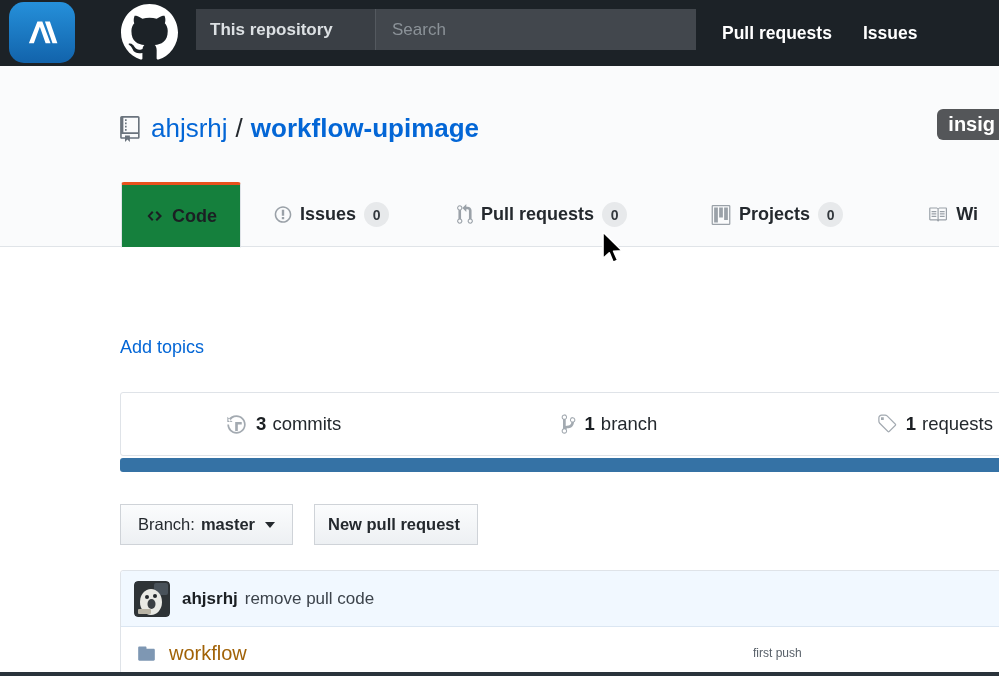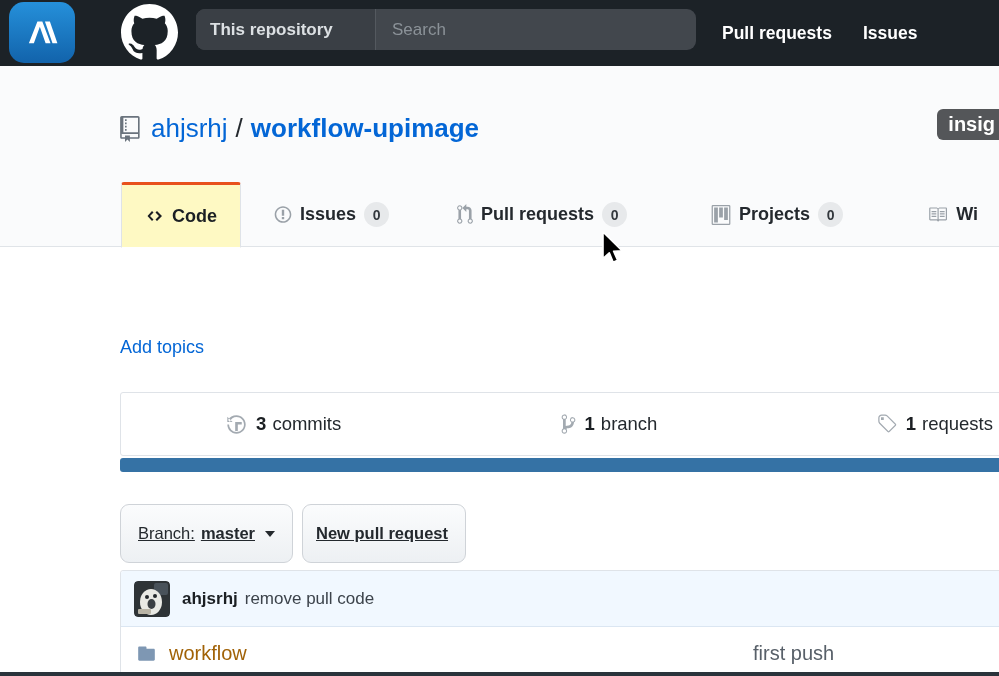--- a/index.html
+++ b/index.html
@@ -9,21 +9,21 @@
     background:#fff; position:relative; overflow:hidden;
     -webkit-font-smoothing:antialiased;
   }
   .page { position:absolute; left:0; top:0; width:999px; height:676px; overflow:hidden; }
 
   
   .header { position:absolute; left:0; top:0; width:999px; height:66px; background:#1c2227; }
   .alfred-icon { position:absolute; left:9px; top:2px; width:66px; height:61px; border-radius:15px;
     background:linear-gradient(#2590da,#1263ab); display:flex; align-items:center; justify-content:center; }
   .octocat { position:absolute; left:121px; top:4px; width:57px; height:57px; }
-  .searchbox { position:absolute; left:196px; top:9px; width:500px; height:41px; border-radius:9px;
+  .searchbox { position:absolute; left:196px; top:9px; width:500px; height:41px; border-radius:0;
     background:#42474d; display:flex; align-items:stretch; overflow:hidden; }
   .search-scope { width:180px; background:#3a3f45; border-right:1px solid #54595f;
     display:flex; align-items:center; padding-left:14px;
     color:#dce0e3; font-size:17px; font-weight:600; white-space:nowrap; }
   .search-input { flex:1; background:transparent; border:none; outline:none;
     color:#c6cbd1; font-size:17px; padding-left:16px; font-family:inherit; }
   .search-input::placeholder { color:#8b9298; opacity:1; }
   .header-nav { position:absolute; left:722px; top:0; height:66px; display:flex; align-items:center; gap:31px; }
   .header-nav .nav-link { color:#fff; font-size:17.5px; font-weight:700; cursor:pointer; white-space:nowrap; }
 
@@ -35,21 +35,21 @@
   .title-row .owner { color:#0366d6; font-size:26px; font-weight:400; text-decoration:none; cursor:pointer; }
   .title-row .slash { color:#24292e; font-size:26px; padding:0 8px; }
   .title-row .repo-name { color:#0366d6; font-size:26px; font-weight:700; text-decoration:none; cursor:pointer; }
   .insights-chip { position:absolute; right:0; top:43px; height:31px; padding:0 4px 0 11px;
     background:#545659; border-radius:6px 0 0 6px; color:#fff; font-size:20px; font-weight:600;
     display:flex; align-items:center; overflow:hidden; }
 
   .tabs { position:absolute; left:121px; top:116px; height:65px; display:flex; align-items:stretch; }
   .tab { display:flex; align-items:center; gap:8px; white-space:nowrap; cursor:pointer; }
   .tab .tab-label { font-size:18px; font-weight:600; color:#24292e; }
-  .tab-active { background:#fef9c3; border:1px solid #dfe3e8; border-top:3px solid #e8511d;
+  .tab-active { background:#15803d; border:1px solid #dfe3e8; border-top:3px solid #e8511d;
     border-bottom:1px solid #fff; border-radius:3px 3px 0 0; padding:0 23px; margin-bottom:-1px; }
   .tab-active .tab-label { font-weight:700; color:#1b1f23; }
   .tab-issues { margin-left:33px; }
   .tab-pulls { margin-left:68px; }
   .tab-projects { margin-left:84px; }
   .tab-wiki { margin-left:84px; }
   .counter { min-width:25px; height:25px; padding:0 7px; background:#e7e9eb; border-radius:13px;
     display:flex; align-items:center; justify-content:center; font-size:14px; font-weight:600; color:#33383d; }
 
   
@@ -58,39 +58,39 @@
 
   .stats-wrap { position:absolute; left:120px; top:392px; width:978px; }
   .stats-row { height:64px; background:#fff; border:1px solid #dfe3e8; border-radius:3px; display:flex; }
   .stat-item { flex:1; display:flex; align-items:center; justify-content:center; cursor:pointer; white-space:nowrap; }
   .stat-item svg { margin-right:9px; }
   .stat-num { font-size:18.5px; font-weight:700; color:#1b1f23; margin-right:6px; }
   .stat-label { font-size:18.5px; color:#24292e; }
   .lang-bar { margin-top:2px; height:14px; border-radius:3px; background:#3572a5; }
 
   .btn-row { position:absolute; left:120px; top:504px; display:flex; }
-  .btn { height:59px; display:inline-flex; align-items:center; padding:0 17px;
-    background:linear-gradient(#fbfcfd,#edf0f3); border:1px solid #cfd3d8; border-radius:9px;
-    font-size:16.5px; color:#24292e; cursor:pointer; white-space:nowrap;text-decoration:underline; }
-  .btn + .btn { margin-left:9px;padding-left:13px; }
+  .btn { height:41px; display:inline-flex; align-items:center; padding:0 17px;
+    background:linear-gradient(#fbfcfd,#edf0f3); border:1px solid #cfd3d8; border-radius:0;
+    font-size:16.5px; color:#24292e; cursor:pointer; white-space:nowrap; }
+  .btn + .btn { margin-left:21px;padding-left:13px; }
   .btn .b-prefix { font-weight:400; margin-right:6px; }
   .btn .b-strong { font-weight:700; }
   .caret { width:0; height:0; border-left:5px solid transparent; border-right:5px solid transparent;
     border-top:6px solid #24292e; margin-left:10px; }
 
   .file-table { position:absolute; left:120px; top:570px; width:978px;
     background:#fff; border:1px solid #dfe3e8; border-radius:3px; }
   .commit-tease { height:56px; background:#f1f8ff; border-bottom:1px solid #dbe6f2;
     border-radius:3px 3px 0 0; display:flex; align-items:center; padding-left:13px; }
   .avatar { width:36px; height:36px; border-radius:4px; overflow:hidden; flex:none; }
   .commit-author { margin-left:12px; font-size:17px; font-weight:700; color:#1b1f23; cursor:pointer; }
   .commit-msg { margin-left:7px; font-size:17px; color:#3c434b; cursor:pointer; }
   .file-row { position:relative; height:52px; display:flex; align-items:center; padding-left:15px; cursor:pointer; }
   .file-name { margin-left:12px; font-size:20px; color:#a16207; }
-  .file-msg { position:absolute; left:632px; font-size:20px; color:#586069; }
+  .file-msg { position:absolute; left:632px; font-size:12px; color:#586069; }
 
   .bottom-edge { position:absolute; left:0; top:672px; width:999px; height:4px; background:#2a333b; }
 
   .cursor { position:absolute; left:602px; top:231px; z-index:50; pointer-events:none; }
 </style>
 </head>
 <body>
 
 <div class="page">
 

